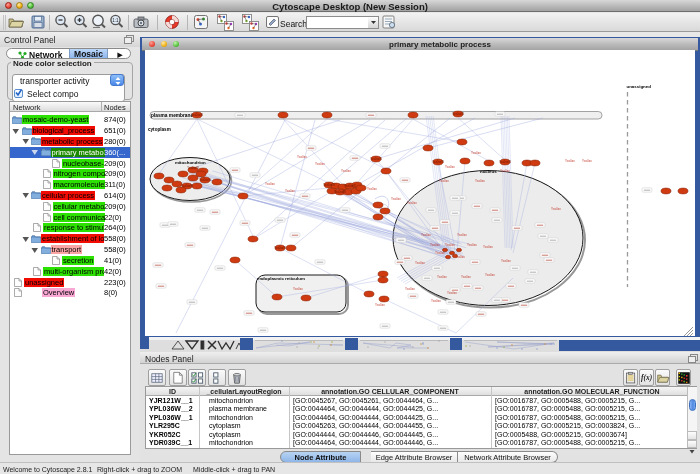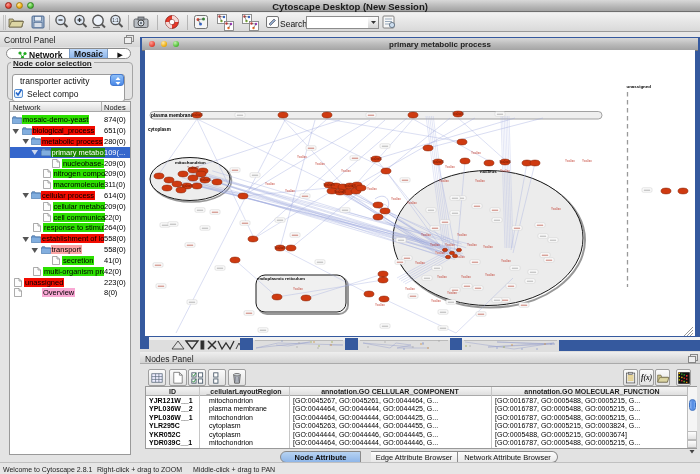--- a/index.html
+++ b/index.html
@@ -10,21 +10,21 @@
 .toolbar{left:0;top:13px;width:700px;height:19px;background:linear-gradient(#f2f2f2,#d9d9d9);border-bottom:1px solid #9a9a9a;}
 .tsep{top:2px;width:1px;height:15px;background:#b5b5b5;}
 .searchlab{font-size:8.5px;color:#111;top:6px;}
 .searchbox{top:3px;width:63px;height:13px;background:#fff;border:1px solid #8c8c8c;}
 .searchdrop{top:3px;width:11px;height:13px;background:linear-gradient(#fdfdfd,#d5d5d5);border:1px solid #8c8c8c;border-left:none;font-size:6px;text-align:center;line-height:13px;color:#222;}
 
 .cpanel{left:0;top:32px;width:140px;height:430px;background:#e4e4e4;}
 .cphead{left:0;top:0;width:140px;height:15px;background:linear-gradient(#efefef,#d6d6d6);font-size:8.5px;color:#222;}
 .tabctl{left:6px;top:16px;width:125px;height:11px;background:#fff;border:1px solid #8a8a8a;border-radius:6px;overflow:hidden;font-size:8.5px;font-weight:bold;color:#111;}
 .groupbox{left:7px;top:30px;width:126px;height:38px;border:1px solid #a5a5a5;border-radius:4px;}
-.grouplab{left:11px;top:27px;font-size:8px;font-weight:bold;color:#222;background:#e4e4e4;padding:0 2px;text-decoration:underline;}
+.grouplab{left:11px;top:27px;font-size:8px;font-weight:bold;color:#222;background:#e4e4e4;padding:0 2px;}
 .combo{left:12px;top:42px;width:113px;height:28px;background:#fff;border:1px solid #9b9b9b;border-radius:3px;font-size:8.5px;color:#111;}
 .combobtn{position:absolute;right:0px;top:-1px;width:14px;height:12px;border-radius:3px;background:linear-gradient(#8fc0f8,#4a88e8);border:1px solid #4479cf;}
 .cbx{left:14px;top:57px;width:9px;height:9px;background:linear-gradient(#fefefe,#dcecfc);border:1px solid #5a8fd0;border-radius:2px;}
 .cbxlab{left:27px;top:57px;font-size:8.5px;color:#111;}
 .treebox{left:9px;top:69px;width:122px;height:354px;background:#fff;border:1px solid #9a9a9a;}
 .treehead{left:0;top:0;width:120px;height:10px;background:linear-gradient(#fafafa,#dcdcdc);border-bottom:1px solid #a8a8a8;font-size:7.5px;color:#222;}
 .trow{left:0;width:120px;height:11px;font-size:7.5px;color:#000;white-space:nowrap;}
 .tnum{position:absolute;left:94px;top:1px;}
 .tlab{position:absolute;top:1px;padding:0 1px;overflow:hidden;height:9px;}
 
@@ -226,21 +226,21 @@
       <div class="trow abs" style="top:44.7px">
         <div class="abs" style="left:0;top:0;width:120px;height:11px;background:#3567cc"></div>
         <svg class="abs" style="left:21.0px;top:2.5px" width="8" height="7">
           <path d="M0.5 1 L7 1 L3.7 6 Z" fill="#cdd8ee"></path>
         </svg>
         <svg class="abs" style="left:30.5px;top:1.5px" width="10" height="8">
           <path d="M0.5 2 L0.5 7.5 L9.5 7.5 L9.5 1.8 L4.5 1.8 L3.8 0.8 L1.2 0.8 Z" fill="#6d9cd1" stroke="#3f6796" stroke-width="0.7"></path>
           <rect x="0.5" y="3" width="9" height="4.5" fill="#82aede"></rect>
         </svg>
         <span class="tlab" style="left:40.5px;max-width:54px;background:#1c8a00;color:#fff">primary metabo</span>
-        <span class="tnum" style="color:#fff">109(...</span>
+        <span class="tnum" style="color:#fff">360(...</span>
       </div>
       <div class="trow abs" style="top:55.5px">
         <svg class="abs" style="left:42.0px;top:1px" width="8" height="9">
           <path d="M0.5 0.5 L5 0.5 L7.5 3 L7.5 8.5 L0.5 8.5 Z" fill="#fdfdfd" stroke="#888" stroke-width="0.7"></path>
           <path d="M5 0.5 L5 3 L7.5 3" fill="none" stroke="#888" stroke-width="0.7"></path>
         </svg>
         <span class="tlab" style="left:52.0px;max-width:42px;background:#2ce000;color:#000">nucleobase-</span>
         <span class="tnum" style="color:#000">209(0)</span>
       </div>
       <div class="trow abs" style="top:66.3px">

